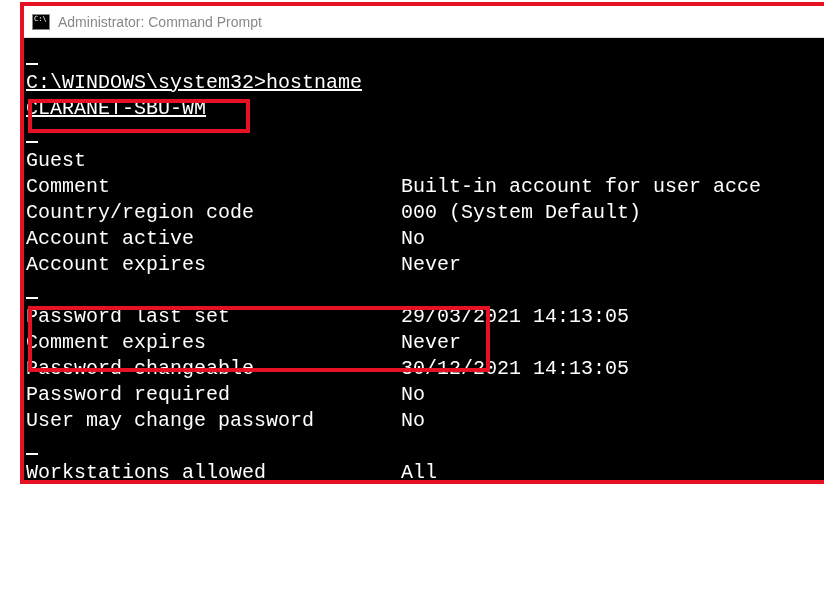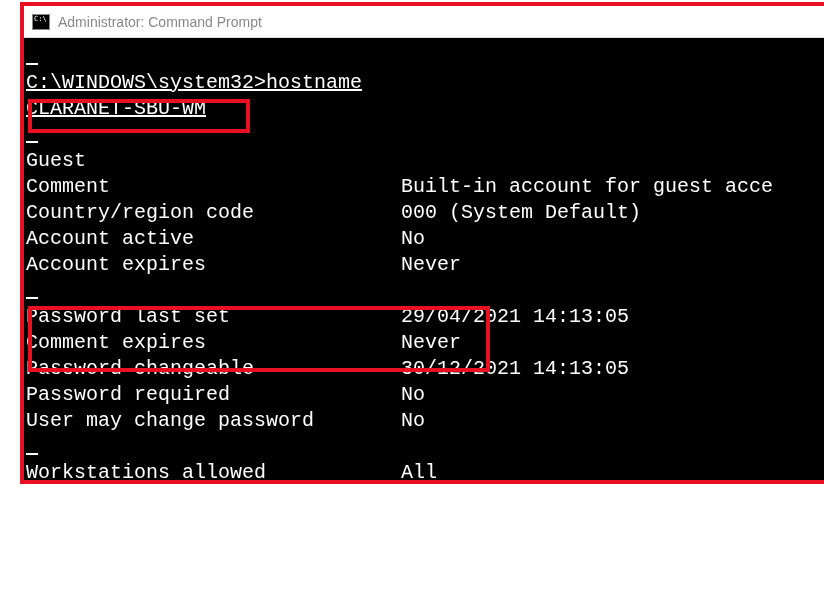--- a/index.html
+++ b/index.html
@@ -111,38 +111,38 @@
     <div class="line"> </div>
     <div class="line"><span>C:\WINDOWS\system32&gt;</span><span>hostname</span></div>
     <div class="line">CLARANET-SBU-WM</div>
     <div class="line"> </div>
 
     <div class="kv">
         <span class="val">Guest</span>
       </div>
     <div class="kv">
         <span class="key">Comment</span>
-        <span class="val">Built-in account for guest acce</span>
+        <span class="val">Built-in account for user acce</span>
       </div>
     <div class="kv">
         <span class="key">Country/region code</span>
         <span class="val">000 (System Default)</span>
       </div>
     <div class="kv">
         <span class="key">Account active</span>
         <span class="val">No</span>
       </div>
     <div class="kv">
         <span class="key">Account expires</span>
         <span class="val">Never</span>
       </div>
     <div class="line"> </div>
     <div class="kv">
         <span class="key">Password last set</span>
-        <span class="val">29/04/2021 14:13:05</span>
+        <span class="val">29/03/2021 14:13:05</span>
       </div>
     <div class="kv">
         <span class="key">Comment expires</span>
         <span class="val">Never</span>
       </div>
     <div class="kv">
         <span class="key">Password changeable</span>
         <span class="val">30/12/2021 14:13:05</span>
       </div>
     <div class="kv">

